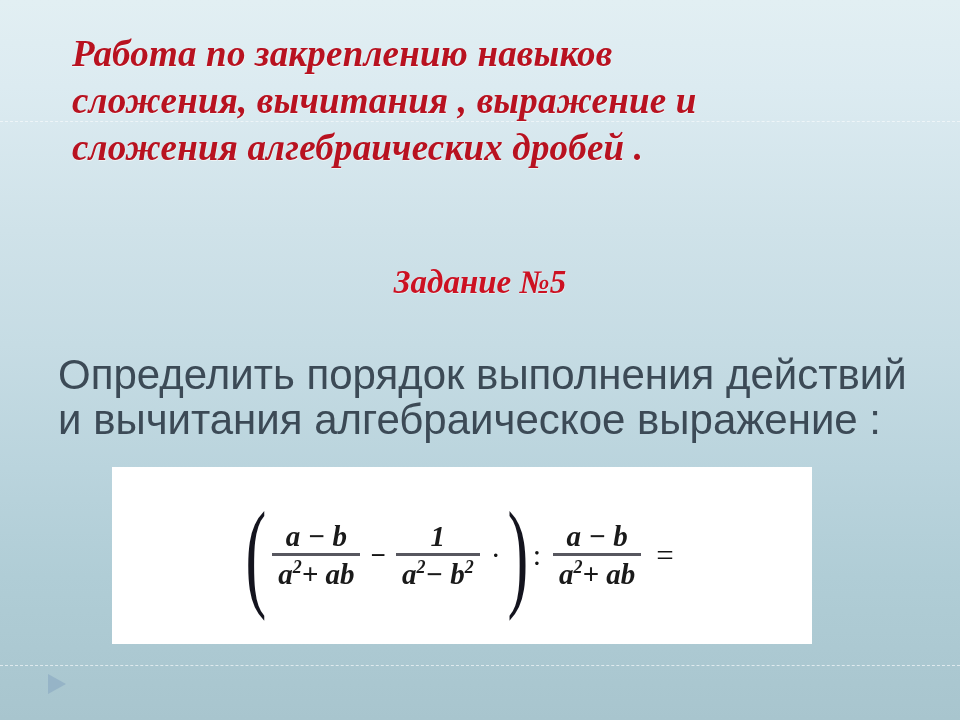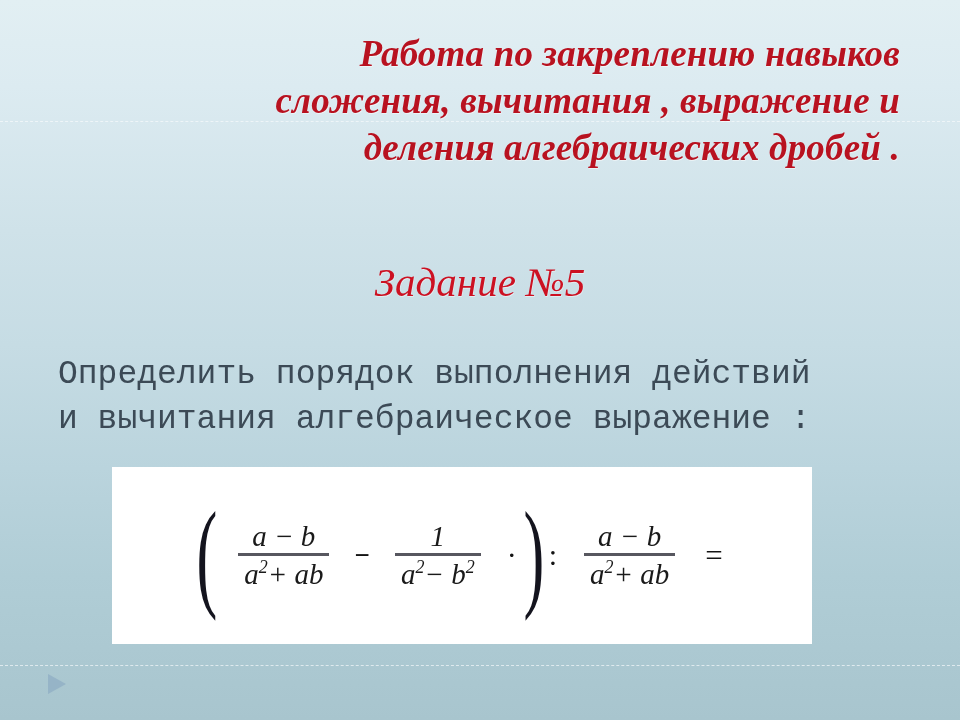--- a/index.html
+++ b/index.html
@@ -37,23 +37,23 @@
     border-top: 1px dashed rgba(255,255,255,0.55);
     pointer-events: none;
   }
   .rule.top-rule   { top: 121px; }
   .rule.bot-rule   { top: 665px; border-top-color: rgba(255,255,255,0.62); }
 
   
   .title-block {
     position: absolute;
     top: 30px;
-    left: 60px;
+    left: 72px;
     width: 840px;
-    text-align: right;
+    text-align: left;
   }
   .title-line {
     font-family: "Liberation Serif", serif;
     font-weight: bold;
     font-style: italic;
     font-size: 37px;
     line-height: 47px;
     color: #b81220;
     letter-spacing: 0.2px;
     white-space: nowrap;
@@ -61,39 +61,39 @@
   }
 
   
   .subtitle {
     position: absolute;
     top: 262px;
     left: 60px;
     width: 840px;
     text-align: center;
     font-family: "Liberation Serif", serif;
-    font-weight: normal;
-    font-style: italic;
-    font-size: 41px;
+    font-weight: bold;
+    font-style: italic;
+    font-size: 33px;
     line-height: 40px;
     color: #cc1122;
     text-shadow: 0.5px 0.5px 0 rgba(255,255,255,0.45);
   }
 
   
   .body-block {
     position: absolute;
     top: 352px;
     left: 58px;
     width: 780px;
     text-align: left;
   }
   .body-line {
-    font-family: Liberation Mono, monospace;
-    font-size: 33px;
+    font-family: Liberation Sans, sans-serif;
+    font-size: 42px;
     line-height: 45px;
     color: #3c4a56;
     white-space: nowrap;
   }
 
   
   .formula-panel {
     position: absolute;
     left: 112px;
     top: 467px;
@@ -124,22 +124,23 @@
     display: inline-block;
     margin: 0 -9px;
     color: #14141e;
   }
 
   .frac {
     display: inline-flex;
     flex-direction: column;
     align-items: center;
     justify-content: flex-end;
-    margin: 0 20px;
+    margin: 0 5px;
     vertical-align: middle;
+    font-weight: bold;
   }
   .frac .num,
   .frac .den {
     padding: 2px 6px;
     white-space: nowrap;
     font-style: italic;
   }
   .frac .bar {
     width: 100%;
     height: 3px;
@@ -178,21 +179,21 @@
 <body>
 
 <div id="slide">
 
   <div class="rule top-rule"></div>
   <div class="rule bot-rule"></div>
 
   <div class="title-block">
     <div class="title-line">Работа по закреплению навыков</div>
     <div class="title-line">сложения,  вычитания , выражение и</div>
-    <div class="title-line">деления алгебраических дробей .</div>
+    <div class="title-line">сложения алгебраических дробей .</div>
   </div>
 
   <div class="subtitle">Задание  №5</div>
 
   <div class="body-block">
     <div class="body-line">Определить порядок выполнения действий</div>
     <div class="body-line">и вычитания алгебраическое выражение :</div>
   </div>
 
   <div class="formula-panel">

